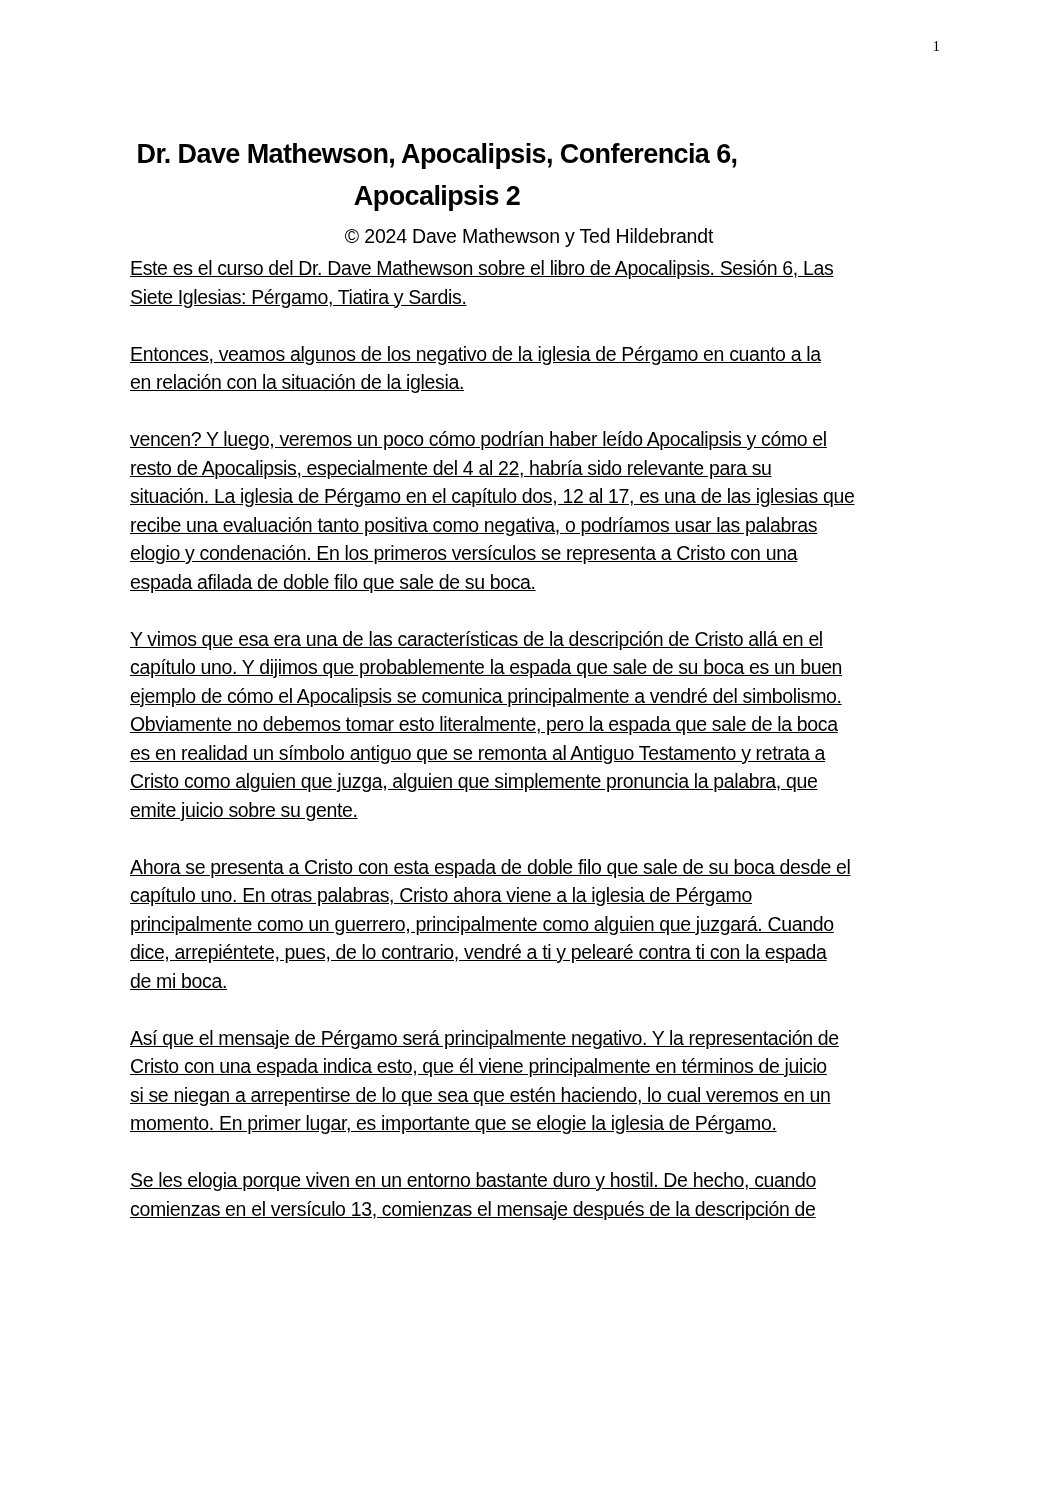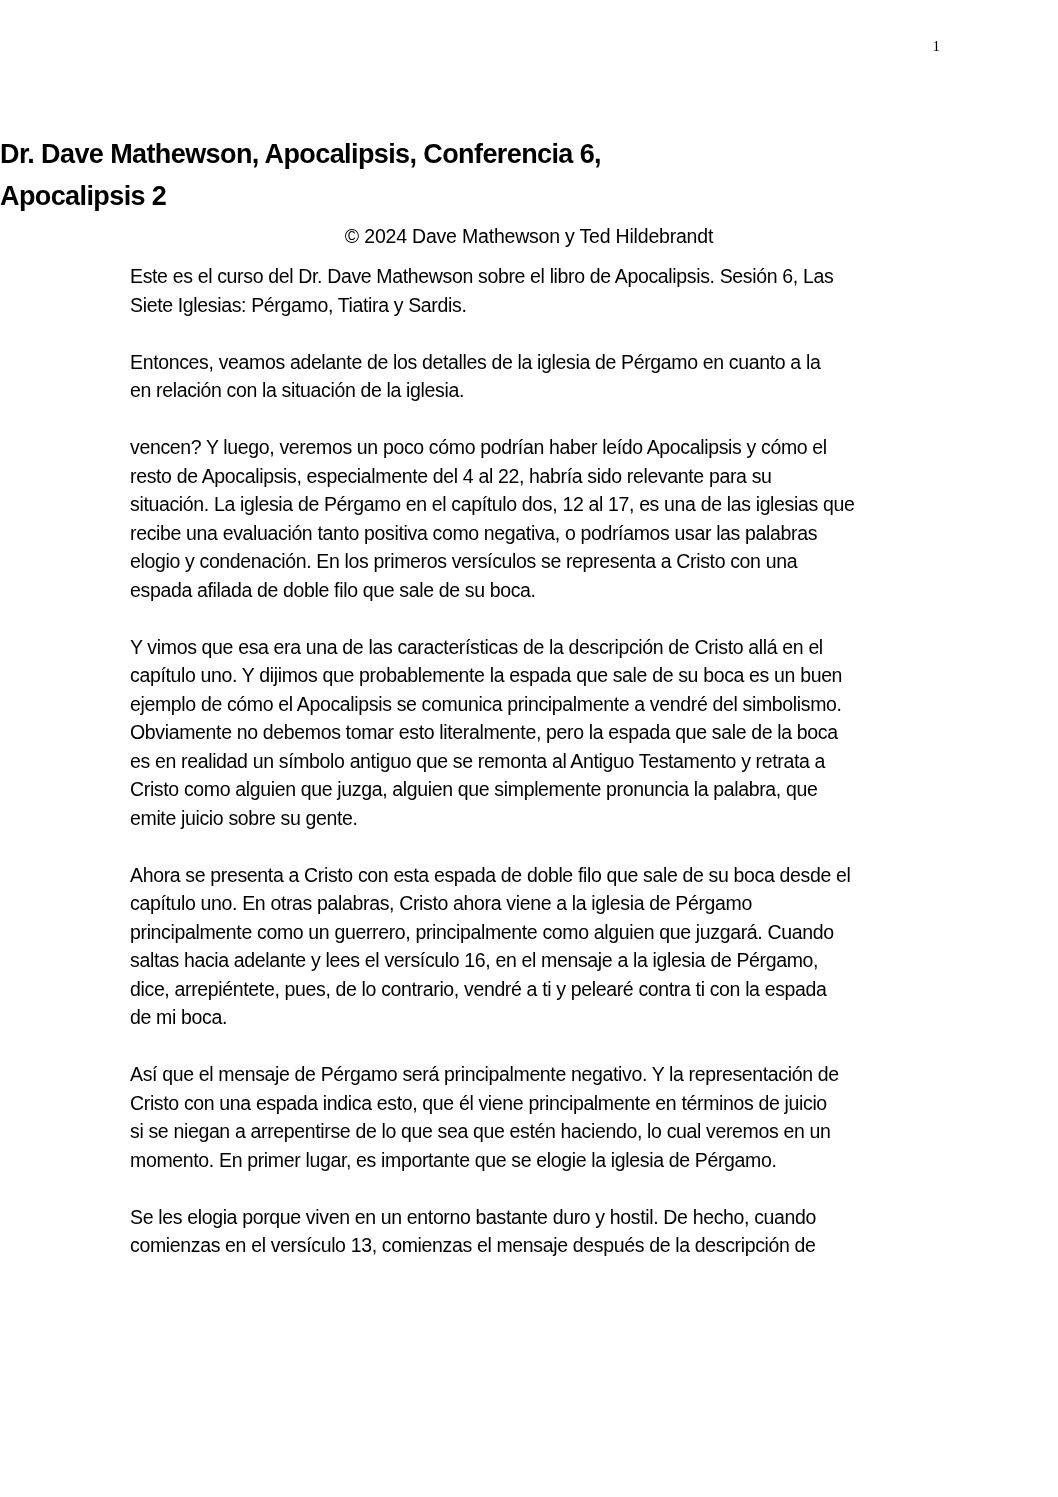--- a/index.html
+++ b/index.html
@@ -21,46 +21,48 @@
       width: 940px;
       text-align: right;
       font-family: "Liberation Serif", serif;
       font-size: 15px;
     }
     .title {
       position: absolute;
       top: 133px;
       left: 0;
       width: 874px;
+      text-align: center;
       font-family: "Liberation Sans", sans-serif;
       font-weight: bold;
       font-size: 27px;
       line-height: 42px;
       letter-spacing: -0.6px;
     }
     .copyright {
       position: absolute;
       top: 222px;
       left: 0;
       width: 1058px;
       text-align: center;
       font-family: Liberation Sans, sans-serif;
       font-size: 19.5px;
       line-height: 28px;
       letter-spacing: -0.2px;
     }
     .body-text {
       position: absolute;
-      top: 262px;
+      top: 254px;
       left: 130px;
       width: 830px;
       font-family: "Liberation Sans", sans-serif;
       font-size: 19.5px;
       line-height: 28.5px;
       letter-spacing: -0.35px;
+      text-decoration: underline;
     }
     .para {
       margin: 0 0 28.5px 0;
     }
     .line {
       display: block;
       white-space: nowrap;
     }
   </style>
 </head>
@@ -74,21 +76,21 @@
 </div>
 
 <div class="copyright">© 2024 Dave Mathewson y Ted Hildebrandt</div>
 
 <div class="body-text">
   <p class="para">
     <span class="line">Este es el curso del Dr. Dave Mathewson sobre el libro de Apocalipsis. Sesión 6, Las</span>
     <span class="line">Siete Iglesias: Pérgamo, Tiatira y Sardis.</span>
   </p>
   <p class="para">
-    <span class="line">Entonces, veamos adelante de los detalles de la iglesia de Pérgamo en cuanto a la</span>
+    <span class="line">Entonces, veamos algunos de los negativo de la iglesia de Pérgamo en cuanto a la</span>
     <span class="line">en relación con la situación de la iglesia.</span>
   </p>
   <p class="para">
     <span class="line">vencen? Y luego, veremos un poco cómo podrían haber leído Apocalipsis y cómo el</span>
     <span class="line">resto de Apocalipsis, especialmente del 4 al 22, habría sido relevante para su</span>
     <span class="line">situación. La iglesia de Pérgamo en el capítulo dos, 12 al 17, es una de las iglesias que</span>
     <span class="line">recibe una evaluación tanto positiva como negativa, o podríamos usar las palabras</span>
     <span class="line">elogio y condenación. En los primeros versículos se representa a Cristo con una</span>
     <span class="line">espada afilada de doble filo que sale de su boca.</span>
   </p>
@@ -98,21 +100,20 @@
     <span class="line">ejemplo de cómo el Apocalipsis se comunica principalmente a vendré del simbolismo.</span>
     <span class="line">Obviamente no debemos tomar esto literalmente, pero la espada que sale de la boca</span>
     <span class="line">es en realidad un símbolo antiguo que se remonta al Antiguo Testamento y retrata a</span>
     <span class="line">Cristo como alguien que juzga, alguien que simplemente pronuncia la palabra, que</span>
     <span class="line">emite juicio sobre su gente.</span>
   </p>
   <p class="para">
     <span class="line">Ahora se presenta a Cristo con esta espada de doble filo que sale de su boca desde el</span>
     <span class="line">capítulo uno. En otras palabras, Cristo ahora viene a la iglesia de Pérgamo</span>
     <span class="line">principalmente como un guerrero, principalmente como alguien que juzgará. Cuando</span>
-    <span class="line">saltas hacia adelante y lees el versículo 16, en el mensaje a la iglesia de Pérgamo,</span>
     <span class="line">dice, arrepiéntete, pues, de lo contrario, vendré a ti y pelearé contra ti con la espada</span>
     <span class="line">de mi boca.</span>
   </p>
   <p class="para">
     <span class="line">Así que el mensaje de Pérgamo será principalmente negativo. Y la representación de</span>
     <span class="line">Cristo con una espada indica esto, que él viene principalmente en términos de juicio</span>
     <span class="line">si se niegan a arrepentirse de lo que sea que estén haciendo, lo cual veremos en un</span>
     <span class="line">momento. En primer lugar, es importante que se elogie la iglesia de Pérgamo.</span>
   </p>
   <p class="para">

